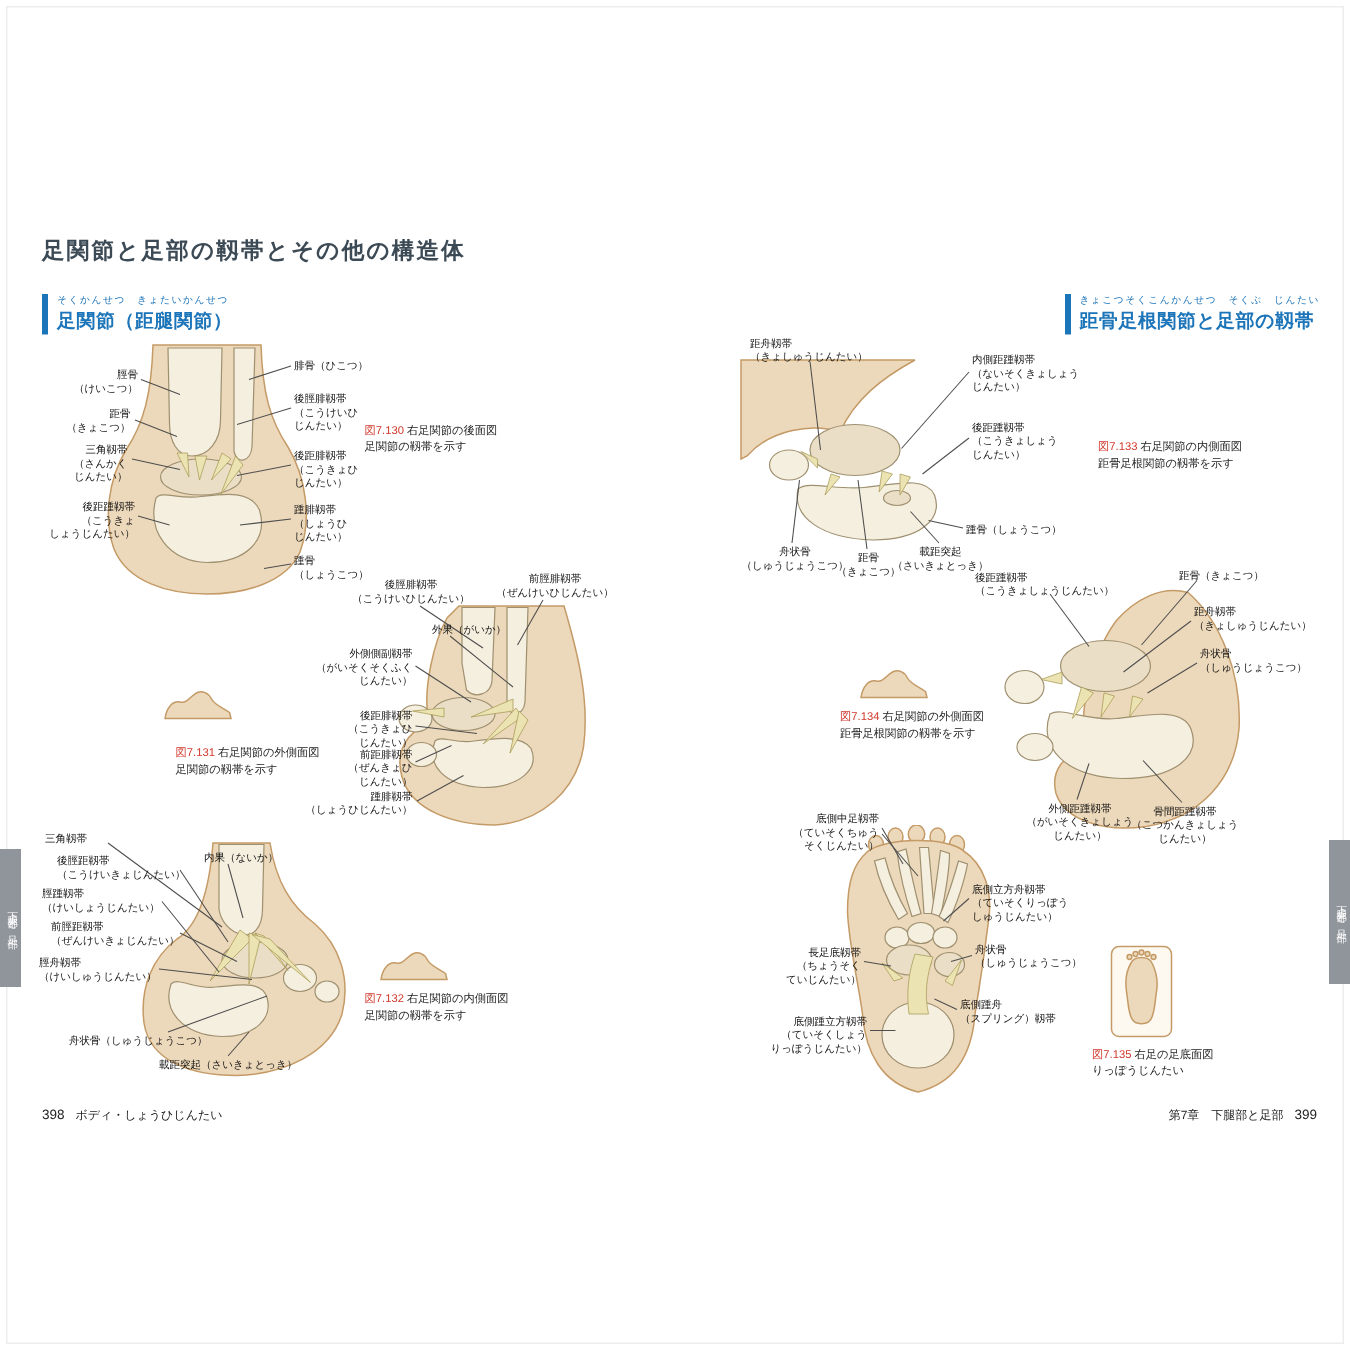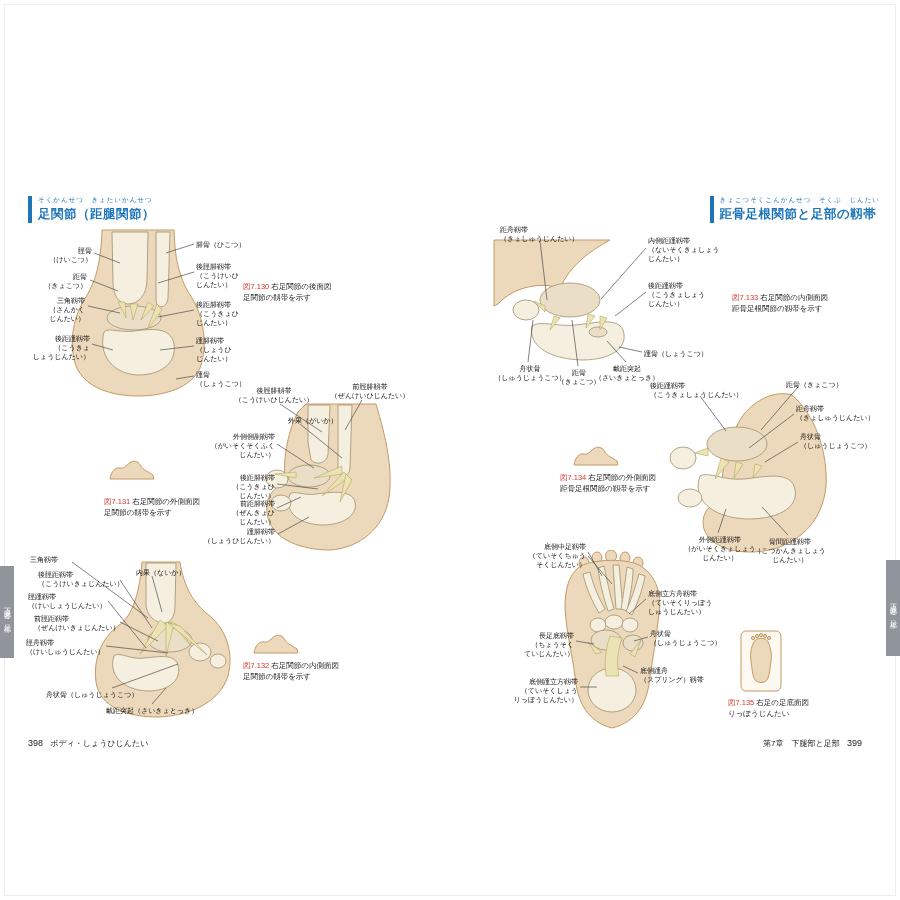--- a/index.html
+++ b/index.html
@@ -21,32 +21,33 @@
   .lig{fill:#ebe3b2;stroke:#a89a56;stroke-width:.5}
   #leader-overlay{position:absolute;left:0;top:0;z-index:2;pointer-events:none}
   #leader-overlay line{stroke:#4d4d4d;stroke-width:.7}
   .anat-label{position:absolute;z-index:3;font-size:7px;line-height:1.3;color:#111;white-space:pre-line}
   .fig-caption{position:absolute;z-index:3;font-size:7.5px;line-height:1.5;color:#222;width:138px}
   .fig-num{color:#d2382c;font-weight:normal;margin-right:2px}
   .footer{position:absolute;top:738px;font-size:8px;color:#222}
   .footer span{margin-right:5px}
   .footer .pg{font-weight:normal;font-size:9px}
   .footer-left{left:28px}
-  .footer-right{right:38px;text-align:left}
+  .footer-right{right:22px;text-align:left}
   .footer-right span{margin-right:0;margin-left:5px}
   .side-tab{position:absolute;width:14px;background:#8f959b;color:#fff;writing-mode:vertical-rl;font-size:7px;letter-spacing:2px;display:flex;align-items:center;justify-content:center;z-index:4}
   .tab-left{left:0;top:566px;height:92px}
   .tab-right{right:0;top:560px;height:96px}
 </style>
 </head>
 <body>
 
 <div class="spread" id="spread">
   <div class="sheet"></div>
 
+  <h1 class="page-title">足関節と足部の靱帯とその他の構造体</h1>
 
   <div class="section-header right-header">
     <div class="ruby">きょこつそくこんかんせつ　そくぶ　じんたい</div>
     <div class="sec-title">距骨足根関節と足部の靱帯</div>
   </div>
 
   <div class="section-header left-header">
     <div class="ruby">そくかんせつ　きょたいかんせつ</div>
     <div class="sec-title">足関節（距腿関節）</div>
   </div>
@@ -246,21 +247,21 @@
 （がいそくそくふく
 じんたい）</div>
     <div class="anat-label" style="left: 212px; top: 473px; width: 63px; text-align: right;">後距腓靱帯
 （こうきょひ
 じんたい）</div>
     <div class="anat-label" style="left: 212px; top: 499px; width: 63px; text-align: right;">前距腓靱帯
 （ぜんきょひ
 じんたい）</div>
     <div class="anat-label" style="left: 198px; top: 527px; width: 77px; text-align: right;">踵腓靱帯
 （しょうひじんたい）</div>
-    <div class="fig-caption" style="left: 104px; top: 496px;"><span class="fig-num">図7.131</span>右足関節の外側面図<div>足関節の靱帯を示す</div></div>
+    <div class="fig-caption" style="left: 117px; top: 496px;"><span class="fig-num">図7.131</span>右足関節の外側面図<div>足関節の靱帯を示す</div></div>
     <div class="anat-label" style="left: 30px; top: 555px; width: 56px; text-align: left;">三角靱帯</div>
     <div class="anat-label" style="left: 38px; top: 570px; width: 92px; text-align: left;">後脛距靱帯
 （こうけいきょじんたい）</div>
     <div class="anat-label" style="left: 28px; top: 592px; width: 88px; text-align: left;">脛踵靱帯
 （けいしょうじんたい）</div>
     <div class="anat-label" style="left: 34px; top: 614px; width: 92px; text-align: left;">前脛距靱帯
 （ぜんけいきょじんたい）</div>
     <div class="anat-label" style="left: 26px; top: 638px; width: 88px; text-align: left;">脛舟靱帯
 （けいしゅうじんたい）</div>
     <div class="anat-label" style="left: 136px; top: 568px; width: 62px; text-align: left;">内果（ないか）</div>

